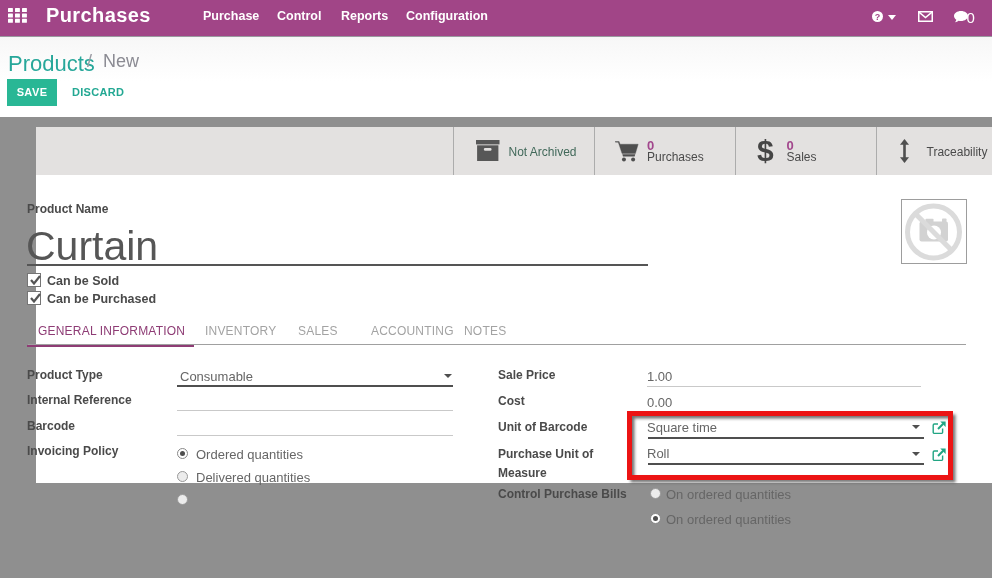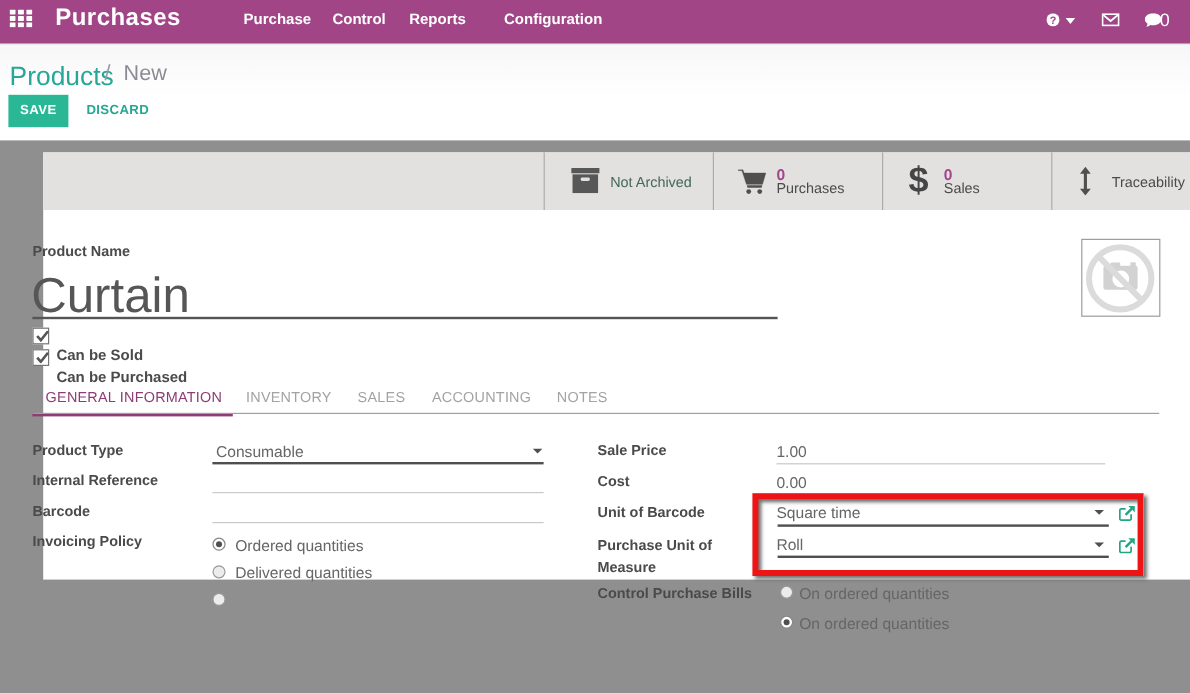--- a/index.html
+++ b/index.html
@@ -32,21 +32,21 @@
 
 .lbl { position:absolute; font-size:12px; font-weight:bold; color:#4A4A4A; }
 .val { position:absolute; font-size:13px; color:#666; }
 .uline { position:absolute; height:1px; background:#C9C9C9; }
 .dline { position:absolute; height:2px; background:#4F4F4F; }
 .caret { position:absolute; width:0; height:0; border-left:4.5px solid transparent; border-right:4.5px solid transparent; border-top:4.6px solid #4F4F4F; }
 .radio { position:absolute; width:11px; height:11px; border-radius:50%; border:1px solid #999; background:#ECECEC; }
 .radio.on { background:#fff; border-color:#888; }
 .radio.on::after { content:""; position:absolute; left:2px; top:2px; width:5px; height:5px; border-radius:50%; background:#4F4F4F; }
 .cb { position:absolute; width:14px; height:14px; border:1px solid #757575; background:#fff; }
-.cblbl { position:absolute; font-size:12.5px; font-weight:bold; color:#4A4A4A;margin-top:15px; }
+.cblbl { position:absolute; font-size:12.5px; font-weight:bold; color:#4A4A4A; }
 .tab { position:absolute; font-size:12px; color:#A3A3A3; letter-spacing:0.2px; }
 .tab.active { color:#8E3C75; }
 
 #redbox { position:absolute; left:627px; top:411px; width:326px; height:68.5px; border:5px solid #EC1414; box-shadow: 2.5px 2.5px 3px rgba(70,70,70,0.75), inset 2.5px 2.5px 3px rgba(70,70,70,0.75); }
 .extlink { position:absolute; }
 </style>
 </head>
 <body>
 <div id="page">
 
@@ -62,21 +62,21 @@
         <rect x="14" y="5.4" width="4.9" height="4" rx="0.5"></rect>
       <rect x="0" y="10.8" width="4.9" height="4" rx="0.5"></rect>
         <rect x="7" y="10.8" width="4.9" height="4" rx="0.5"></rect>
         <rect x="14" y="10.8" width="4.9" height="4" rx="0.5"></rect>
     </g>
   </svg>
   <div id="title">Purchases</div>
   <div class="navtxt abs" style="left:203px;top:9px">Purchase</div>
   <div class="navtxt abs" style="left:277px;top:9px">Control</div>
   <div class="navtxt abs" style="left:341px;top:9px">Reports</div>
-  <div class="navtxt abs" style="left:420px;top:9px">Configuration</div>
+  <div class="navtxt abs" style="left:406px;top:9px">Configuration</div>
 
   <svg class="abs" style="left:872px;top:11px" width="11" height="11" viewBox="0 0 11 11">
     <circle cx="5.5" cy="5.5" r="5.5" fill="#fff"></circle>
     <text x="5.5" y="8.6" font-size="9" font-weight="bold" fill="#A14587" text-anchor="middle" font-family="Liberation Sans">?</text>
   </svg>
   <div class="abs" style="left:888px;top:15px;width:0;height:0;border-left:4.5px solid transparent;border-right:4.5px solid transparent;border-top:5px solid #fff"></div>
   <svg class="abs" style="left:918px;top:11px" width="15" height="11" viewBox="0 0 15 11">
     <rect x="0.75" y="0.75" width="13.5" height="9.5" fill="none" stroke="#fff" stroke-width="1.5"></rect>
     <path d="M1 1.2 L7.5 6.5 L14 1.2" fill="none" stroke="#fff" stroke-width="1.5"></path>
   </svg>
@@ -156,21 +156,21 @@
   <div class="cblbl" style="left:47px;top:273.5px">Can be Sold</div>
   <div class="cb" style="left:27px;top:291px"></div>
   <svg class="abs" style="left:29.5px;top:293px" width="11" height="10" viewBox="0 0 11 10">
       <path d="M1 5 L4 8.5 L10 1" fill="none" stroke="#555" stroke-width="2.2"></path>
     </svg>
   <div class="cblbl" style="left:47px;top:291.5px">Can be Purchased</div>
 
   <div class="tab active" style="left:38px;top:323.5px">GENERAL INFORMATION</div>
   <div class="tab" style="left:205px;top:323.5px">INVENTORY</div>
   <div class="tab" style="left:298px;top:323.5px">SALES</div>
-  <div class="tab" style="left:360px;top:323.5px">ACCOUNTING</div>
+  <div class="tab" style="left:371px;top:323.5px">ACCOUNTING</div>
   <div class="tab" style="left:464px;top:323.5px">NOTES</div>
   <div class="abs" style="left:28px;top:344px;width:938px;height:1px;background:#A0A0A0"></div>
   <div class="abs" style="left:27px;top:344.5px;width:167px;height:2.2px;background:#8E3C75"></div>
 
   <div class="lbl" style="left:27px;top:368px">Product Type</div>
   <div class="val" style="left:180px;top:368.5px">Consumable</div>
   <div class="caret" style="left:443.5px;top:373.5px"></div>
   <div class="dline" style="left:177px;top:384.5px;width:276px"></div>
 
   <div class="lbl" style="left:27px;top:393px">Internal Reference</div>

